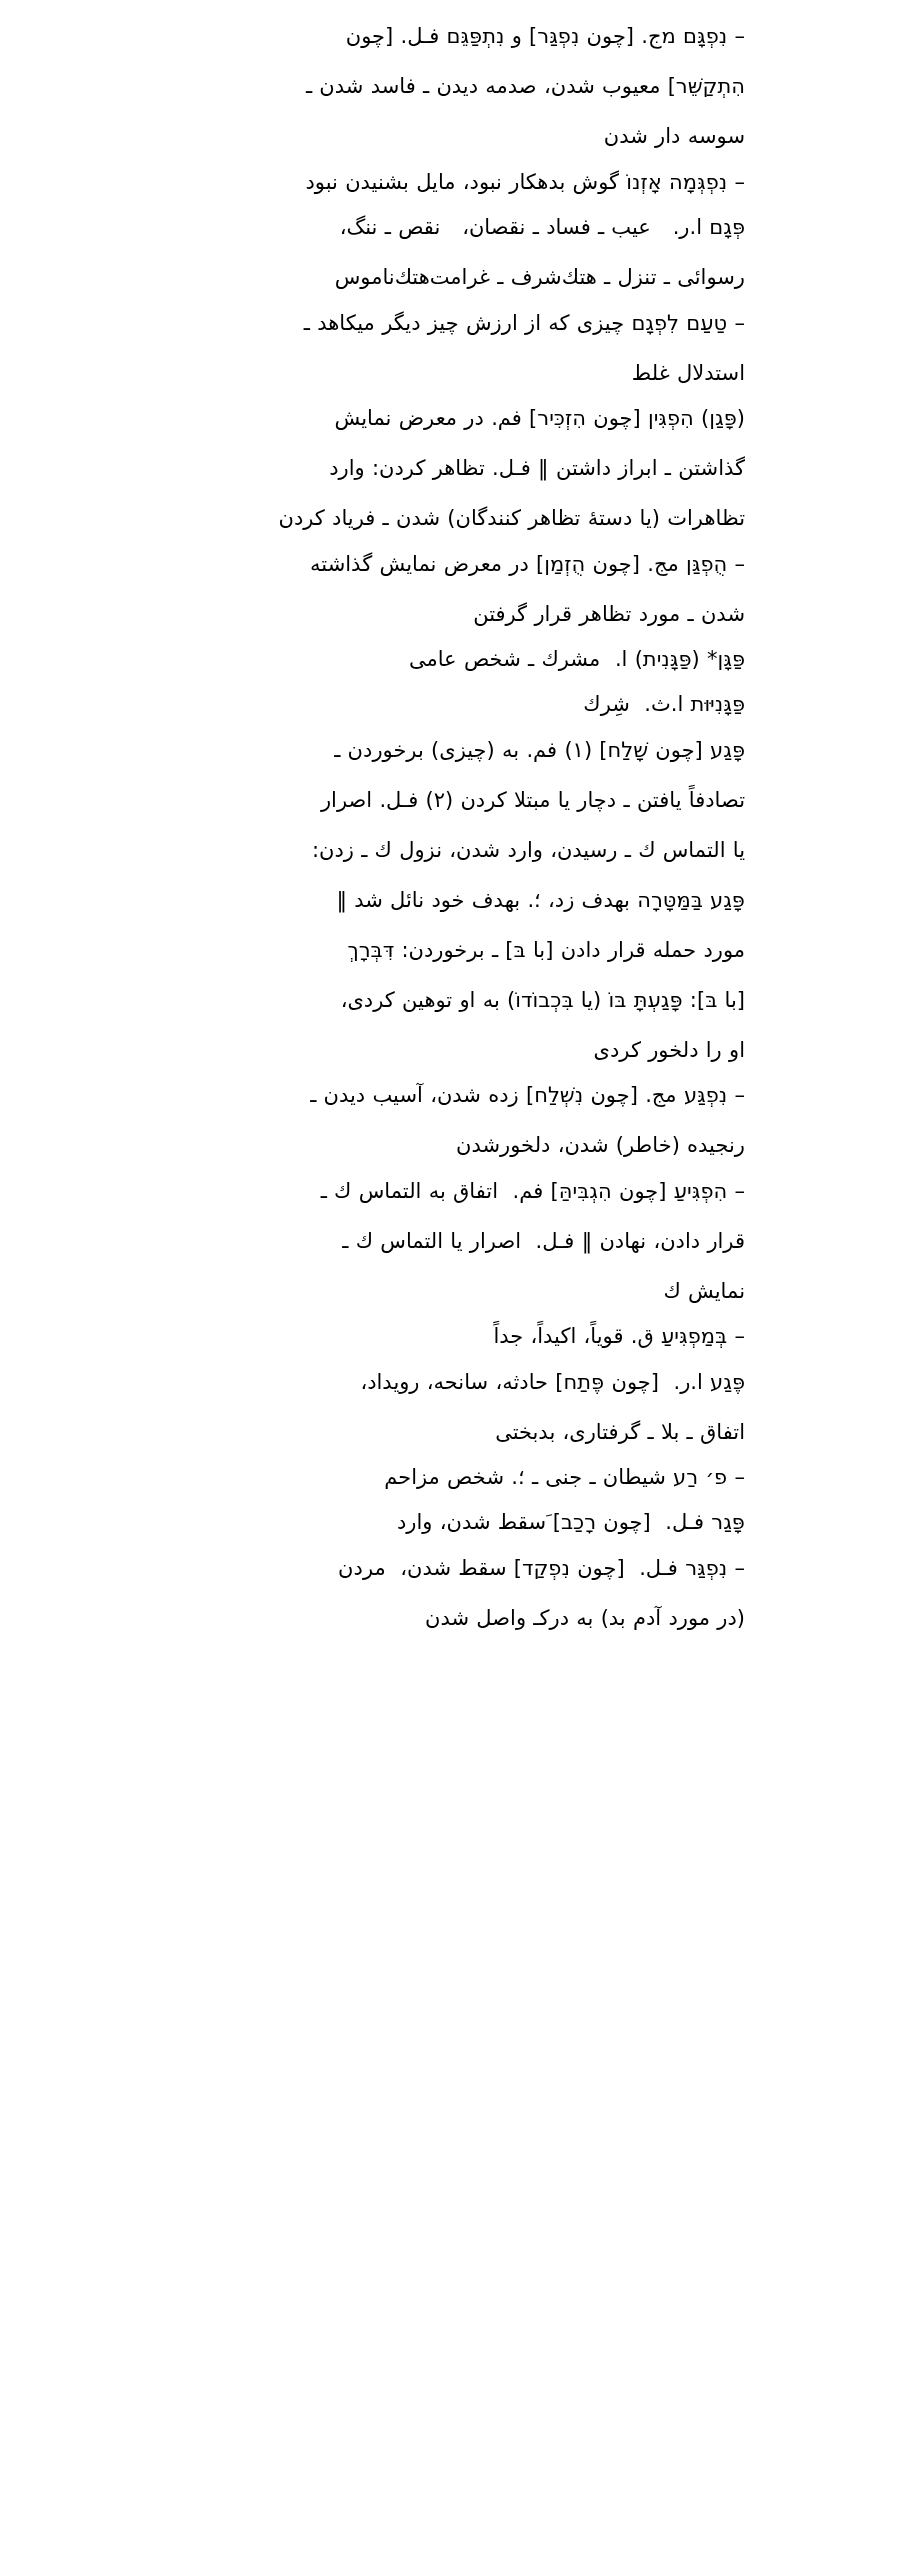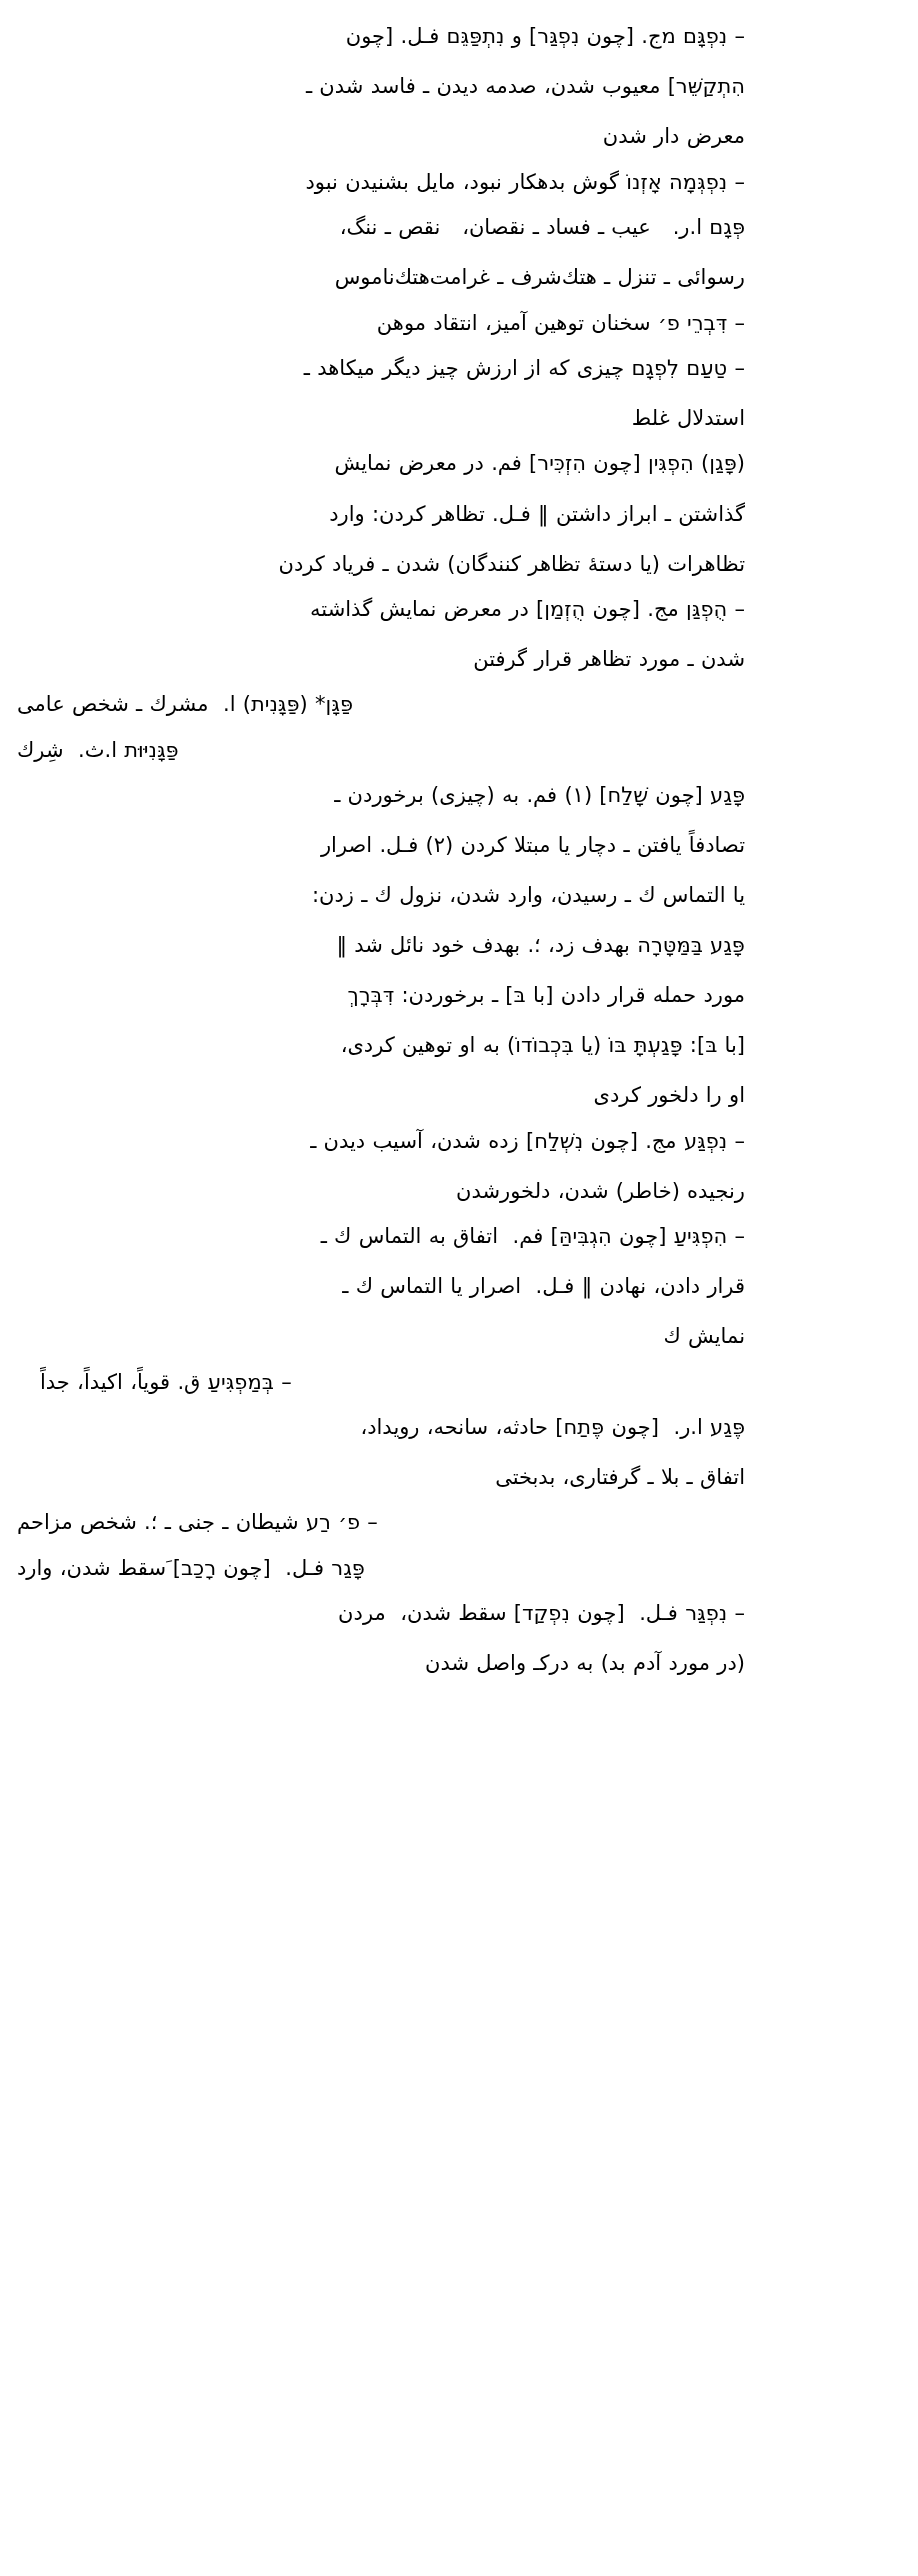--- a/index.html
+++ b/index.html
@@ -22,21 +22,21 @@
   }
   .entry {
     direction: rtl;
     text-align: right;
     margin: 0 0 11.4px 0;
     font-size: 21px;
     line-height: 1.62;
     font-family: "DejaVu Sans", sans-serif;
   }
   .entry.center {
-    text-align: left;
+    text-align: right;
   }
   .entry.right-pad {
     padding-left: 23px;
   }
   .ln {
     display: block;
     white-space: pre-wrap;
     word-spacing: 0.6px;
   }
   
@@ -45,35 +45,32 @@
   }
 </style>
 </head>
 <body>
 
 <div class="page">
 
   <div class="entry">
     <span class="ln">‎–‎ נִפְגָּם מج. [چون נִפְגַּר] و נִתְפַּגֵּם فـل. [چون</span>
     <span class="ln">הִתְקַשֵּׁר] معيوب شدن، صدمه ديدن ـ فاسد شدن ـ</span>
-    <span class="ln">معرض دار شدن</span>
+    <span class="ln">سوسه دار شدن</span>
   </div>
 
   <div class="entry">
     <span class="ln">‎–‎ נִפְגְּמָה אָזְנוֹ گوش بدهكار نبود، مايل بشنيدن نبود</span>
   </div>
 
   <div class="entry">
     <span class="ln">פְּגָם ا.ر.   عيب ـ فساد ـ نقصان،   نقص ـ ننگ،</span>
     <span class="ln">رسوائى ـ تنزل ـ هتك‌شرف ـ غرامت‌هتك‌ناموس</span>
   </div>
 
-  <div class="entry">
-    <span class="ln">‎–‎ דִּבְרֵי פ׳ سخنان توهين آميز، انتقاد موهن</span>
-  </div>
 
   <div class="entry">
     <span class="ln">‎–‎ טַעַם לִפְגָם چيزى كه از ارزش چيز ديگر ميكاهد ـ</span>
     <span class="ln">استدلال غلط</span>
   </div>
 
   <div class="entry">
     <span class="ln">(פָּגַן) הִפְגִּין [چون הִזְכִּיר] فم. در معرض نمايش</span>
     <span class="ln">گذاشتن ـ ابراز داشتن ‖ فـل. تظاهر كردن: وارد</span>
     <span class="ln">تظاهرات (يا دستهٔ تظاهر كنندگان) شدن ـ فرياد كردن</span>

